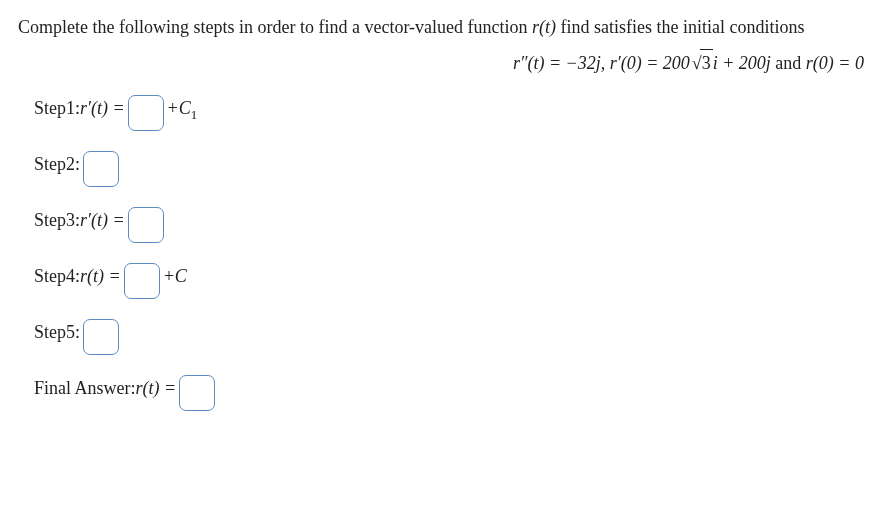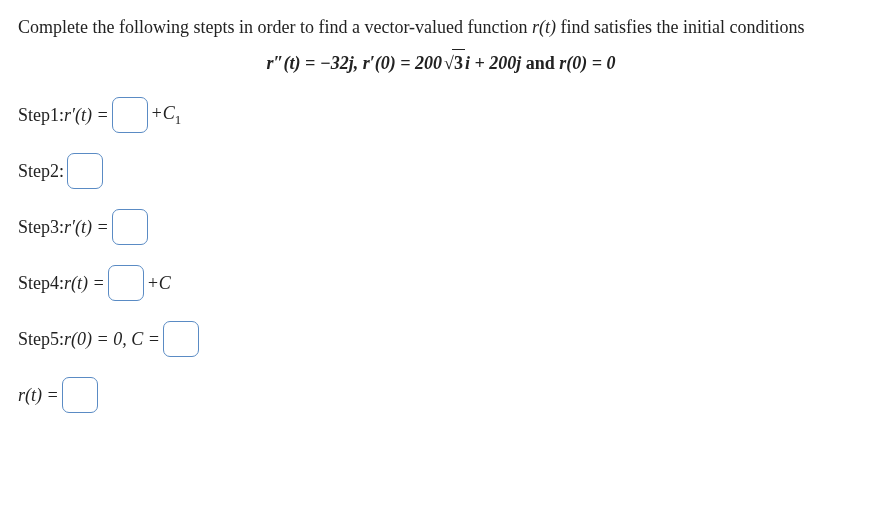--- a/index.html
+++ b/index.html
@@ -7,29 +7,28 @@
       font-family: 'Times New Roman', Times, serif;
       font-size: 18px;
       color: #222;
       background: #fff;
       padding: 14px 18px;
       width: 882px;
       line-height: 1.5;
     }
     .prompt { margin-bottom: 8px; }
     .conditions {
-      text-align: center;
+      text-align: right;
       margin: 4px 0 18px 0;
       font-family: 'Times New Roman', serif;
-      font-weight: bold;
     }
     .step {
       display: flex;
-      align-items: center;
-      margin: 16px 0;
+      align-items: flex-start;
+      margin: 16px 16px;
       min-height: 40px;
     }
     .step-label {
       white-space: nowrap;
     }
     .math { font-style: italic; }
     .mathrm { font-style: normal; }
     .input-box {
       display: inline-block;
       width: 36px;
@@ -87,20 +86,20 @@
 
 <div class="step">
   <span class="step-label">Step4: </span>
   <span class="math">r(t) =</span>
   <span class="input-box"></span>
   <span class="math">+C</span>
 </div>
 
 <div class="step">
   <span class="step-label">Step5: </span>
-  <span class="math">r(0) = 0, C =</span>
   <span class="input-box"></span>
 </div>
 
 <div class="step">
+  <span class="step-label">Final Answer: </span>
   <span class="math">r(t) =</span>
   <span class="input-box"></span>
 </div>
 
 </body></html>

